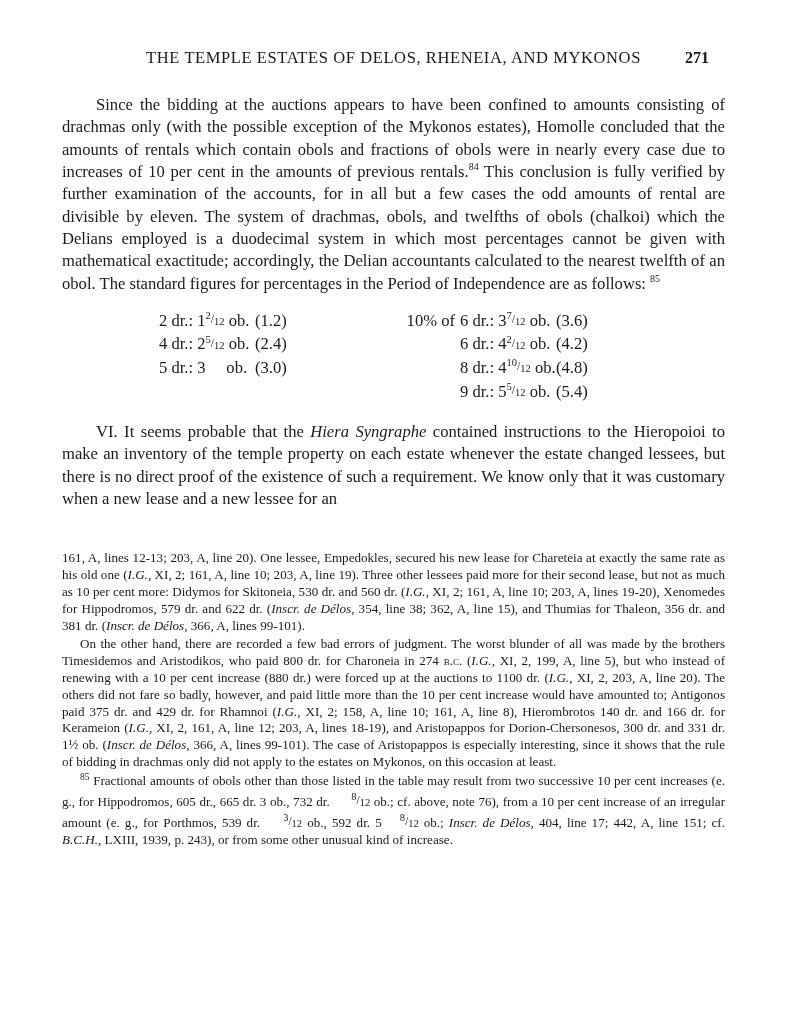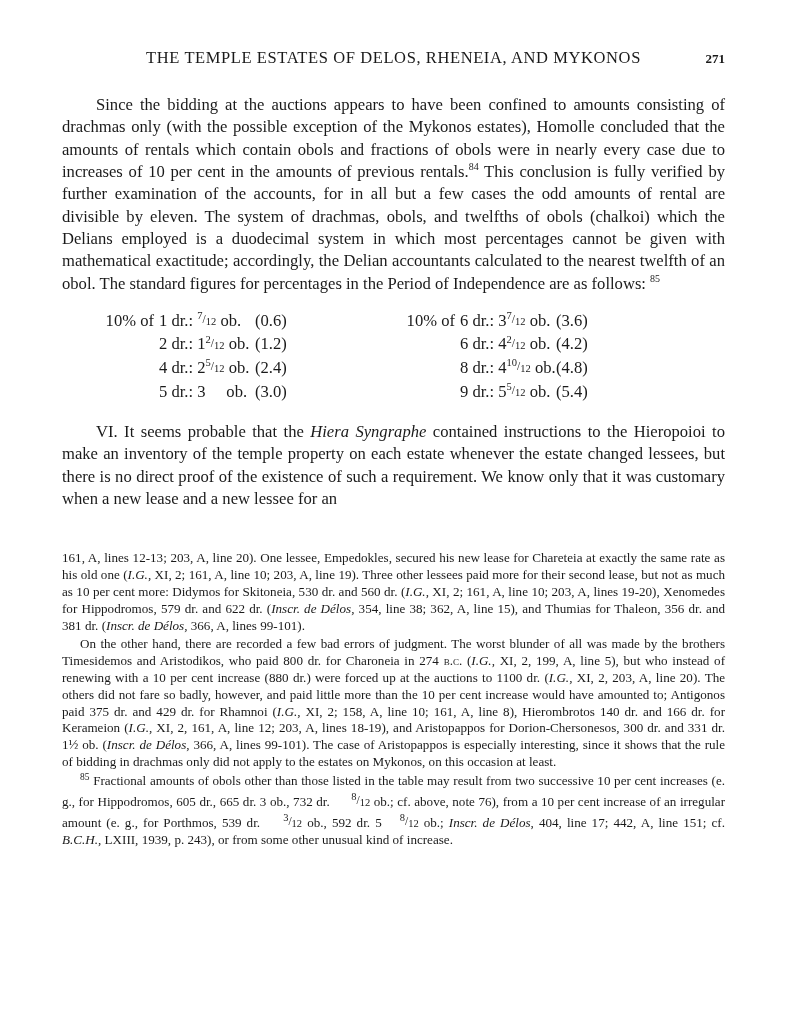--- a/index.html
+++ b/index.html
@@ -31,24 +31,23 @@
   .running-head {
     flex: 1;
     text-align: center;
     font-size: 16.5px;
     letter-spacing: 0.6px;
     font-variant: small-caps;
     text-transform: uppercase;
     padding-left: 40px;
   }
   .folio {
-    font-size: 13px;
+    font-size: 16px;
     font-weight: bold;
     min-width: 40px;
-    text-align: right;
   }
   .body-para {
     font-size: 16.6px;
     line-height: 1.345;
     text-align: justify;
     text-justify: inter-word;
     margin: 0 0 6px 0;
   }
   .body-para.indent {
     text-indent: 34px;
@@ -134,23 +133,20 @@
   <div class="header-row">
     <div class="running-head">The Temple Estates of Delos, Rheneia, and Mykonos</div>
     <div class="folio">271</div>
   </div>
 
   <p class="body-para indent"><span>Since the bidding at the auctions appears to have been confined to amounts consisting of drachmas only (with the possible exception of the Mykonos estates), Homolle concluded that the amounts of rentals which contain obols and fractions of obols were in nearly every case due to increases of 10 per cent in the amounts of previous rentals.</span><sup>84</sup><span> This conclusion is fully verified by further examination of the accounts, for in all but a few cases the odd amounts of rental are divisible by eleven. The system of drachmas, obols, and twelfths of obols (chalkoi) which the Delians employed is a duodecimal system in which most percentages cannot be given with mathematical exactitude; accordingly, the Delian accountants calculated to the nearest twelfth of an obol. The standard figures for percentages in the Period of Independence are as follows: </span><sup>85</sup></p>
 
   <div class="pct-table">
     <div class="pct-col left">
       <span class="pct-row">
-        <span class="pct-lead">10% of</span><span class="pct-mid"><span>1 dr.:</span> <span></span><span class="frac"><span class="num">7</span>/<span class="den">12</span></span> <span>ob.</span></span><span class="pct-tail">(0.6)</span>
-      </span>
-      <span class="pct-row">
         <span class="pct-lead"></span><span class="pct-mid"><span>2 dr.:</span> <span>1</span><span class="frac"><span class="num">2</span>/<span class="den">12</span></span> <span>ob.</span></span><span class="pct-tail">(1.2)</span>
       </span>
       <span class="pct-row">
         <span class="pct-lead"></span><span class="pct-mid"><span>4 dr.:</span> <span>2</span><span class="frac"><span class="num">5</span>/<span class="den">12</span></span> <span>ob.</span></span><span class="pct-tail">(2.4)</span>
       </span>
       <span class="pct-row">
         <span class="pct-lead"></span><span class="pct-mid"><span>5 dr.:</span> <span>3</span>&nbsp;&nbsp;&nbsp;&nbsp; <span>ob.</span></span><span class="pct-tail">(3.0)</span>
       </span>
     </div>
     <div class="pct-col right">

